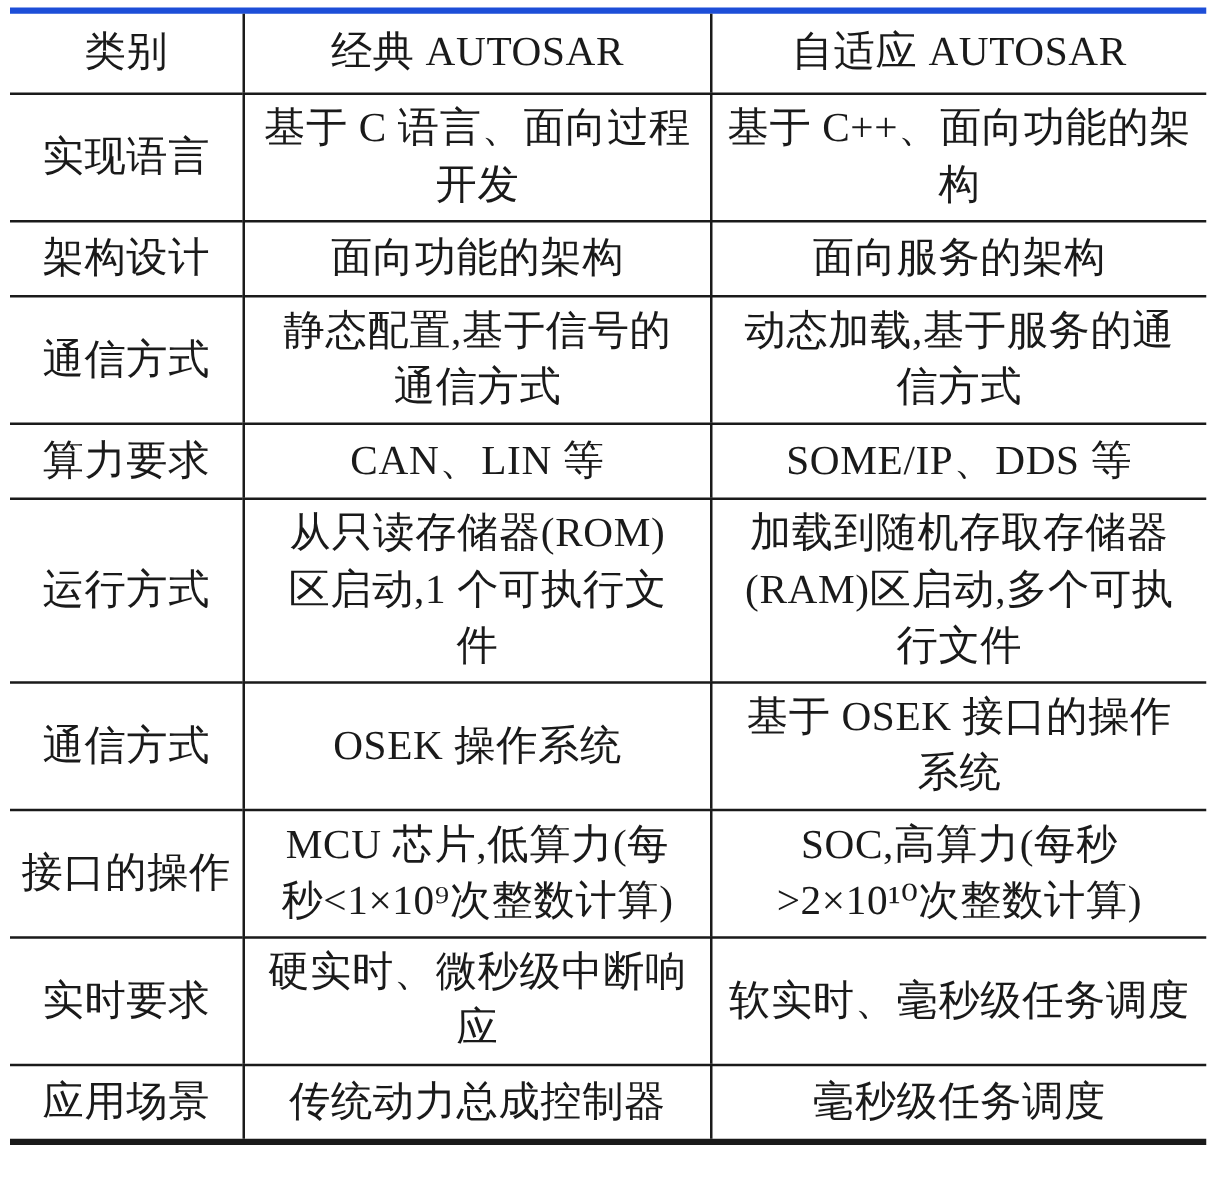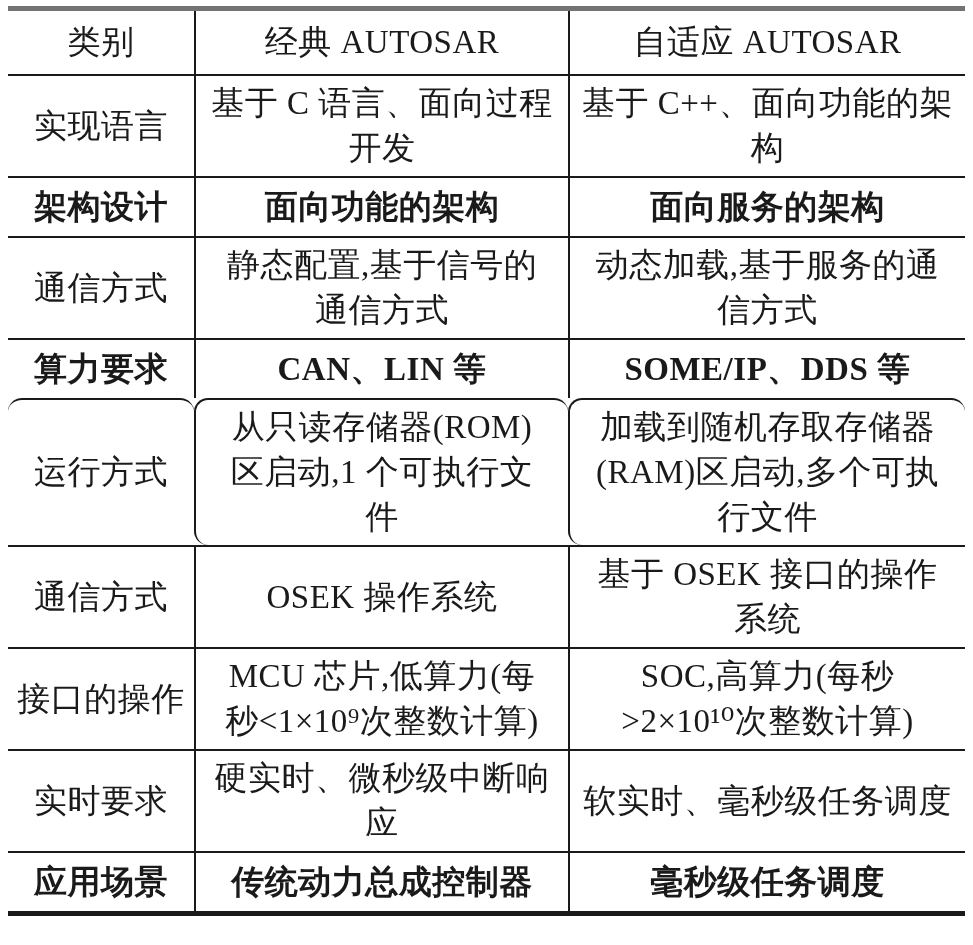--- a/index.html
+++ b/index.html
@@ -15,44 +15,44 @@
     height: 945px;
     box-sizing: border-box;
     padding: 6px 8px 0 8px;
     background: #ffffff;
     font-family: "Liberation Serif", "DejaVu Serif", serif;
     color: #1a1a1a;
   }
   .table {
     display: grid;
     grid-template-columns: 186px 374px 1fr;
-    border-top: 5px solid #737373;
+    border-top: 5px solid #1d4ed8;
     border-bottom: 5px solid #1a1a1a;
     width: 100%;
     box-sizing: border-box;
   }
   .row { display: contents; }
   .cell {
     display: flex;
     align-items: center;
     justify-content: center;
     text-align: center;
     white-space: pre-line;
     box-sizing: border-box;
     padding: 4px 8px;
     font-size: 33px;
     line-height: 45px;
     letter-spacing: 0.5px;
   }
   .c-mid, .c-right { border-left: 2.5px solid #1a1a1a; }
   .row + .row > .cell { border-top: 2.5px solid #1a1a1a; }
   .rh-h  > .cell { min-height: 63px; }
-  .rh-s  > .cell { min-height: 60px; font-weight: bold; }
+  .rh-s  > .cell { min-height: 60px; }
   .rh-m  > .cell { min-height: 102px; }
-  .rh-l  > .cell { min-height: 147px; border-radius: 14px; }
+  .rh-l  > .cell { min-height: 147px; }
 </style>
 </head>
 <body>
 
 <div class="page">
   <div class="table">
 
     <div class="row rh-h">
       <div class="cell c-cat">类别</div>
       <div class="cell c-mid">经典 AUTOSAR</div>

